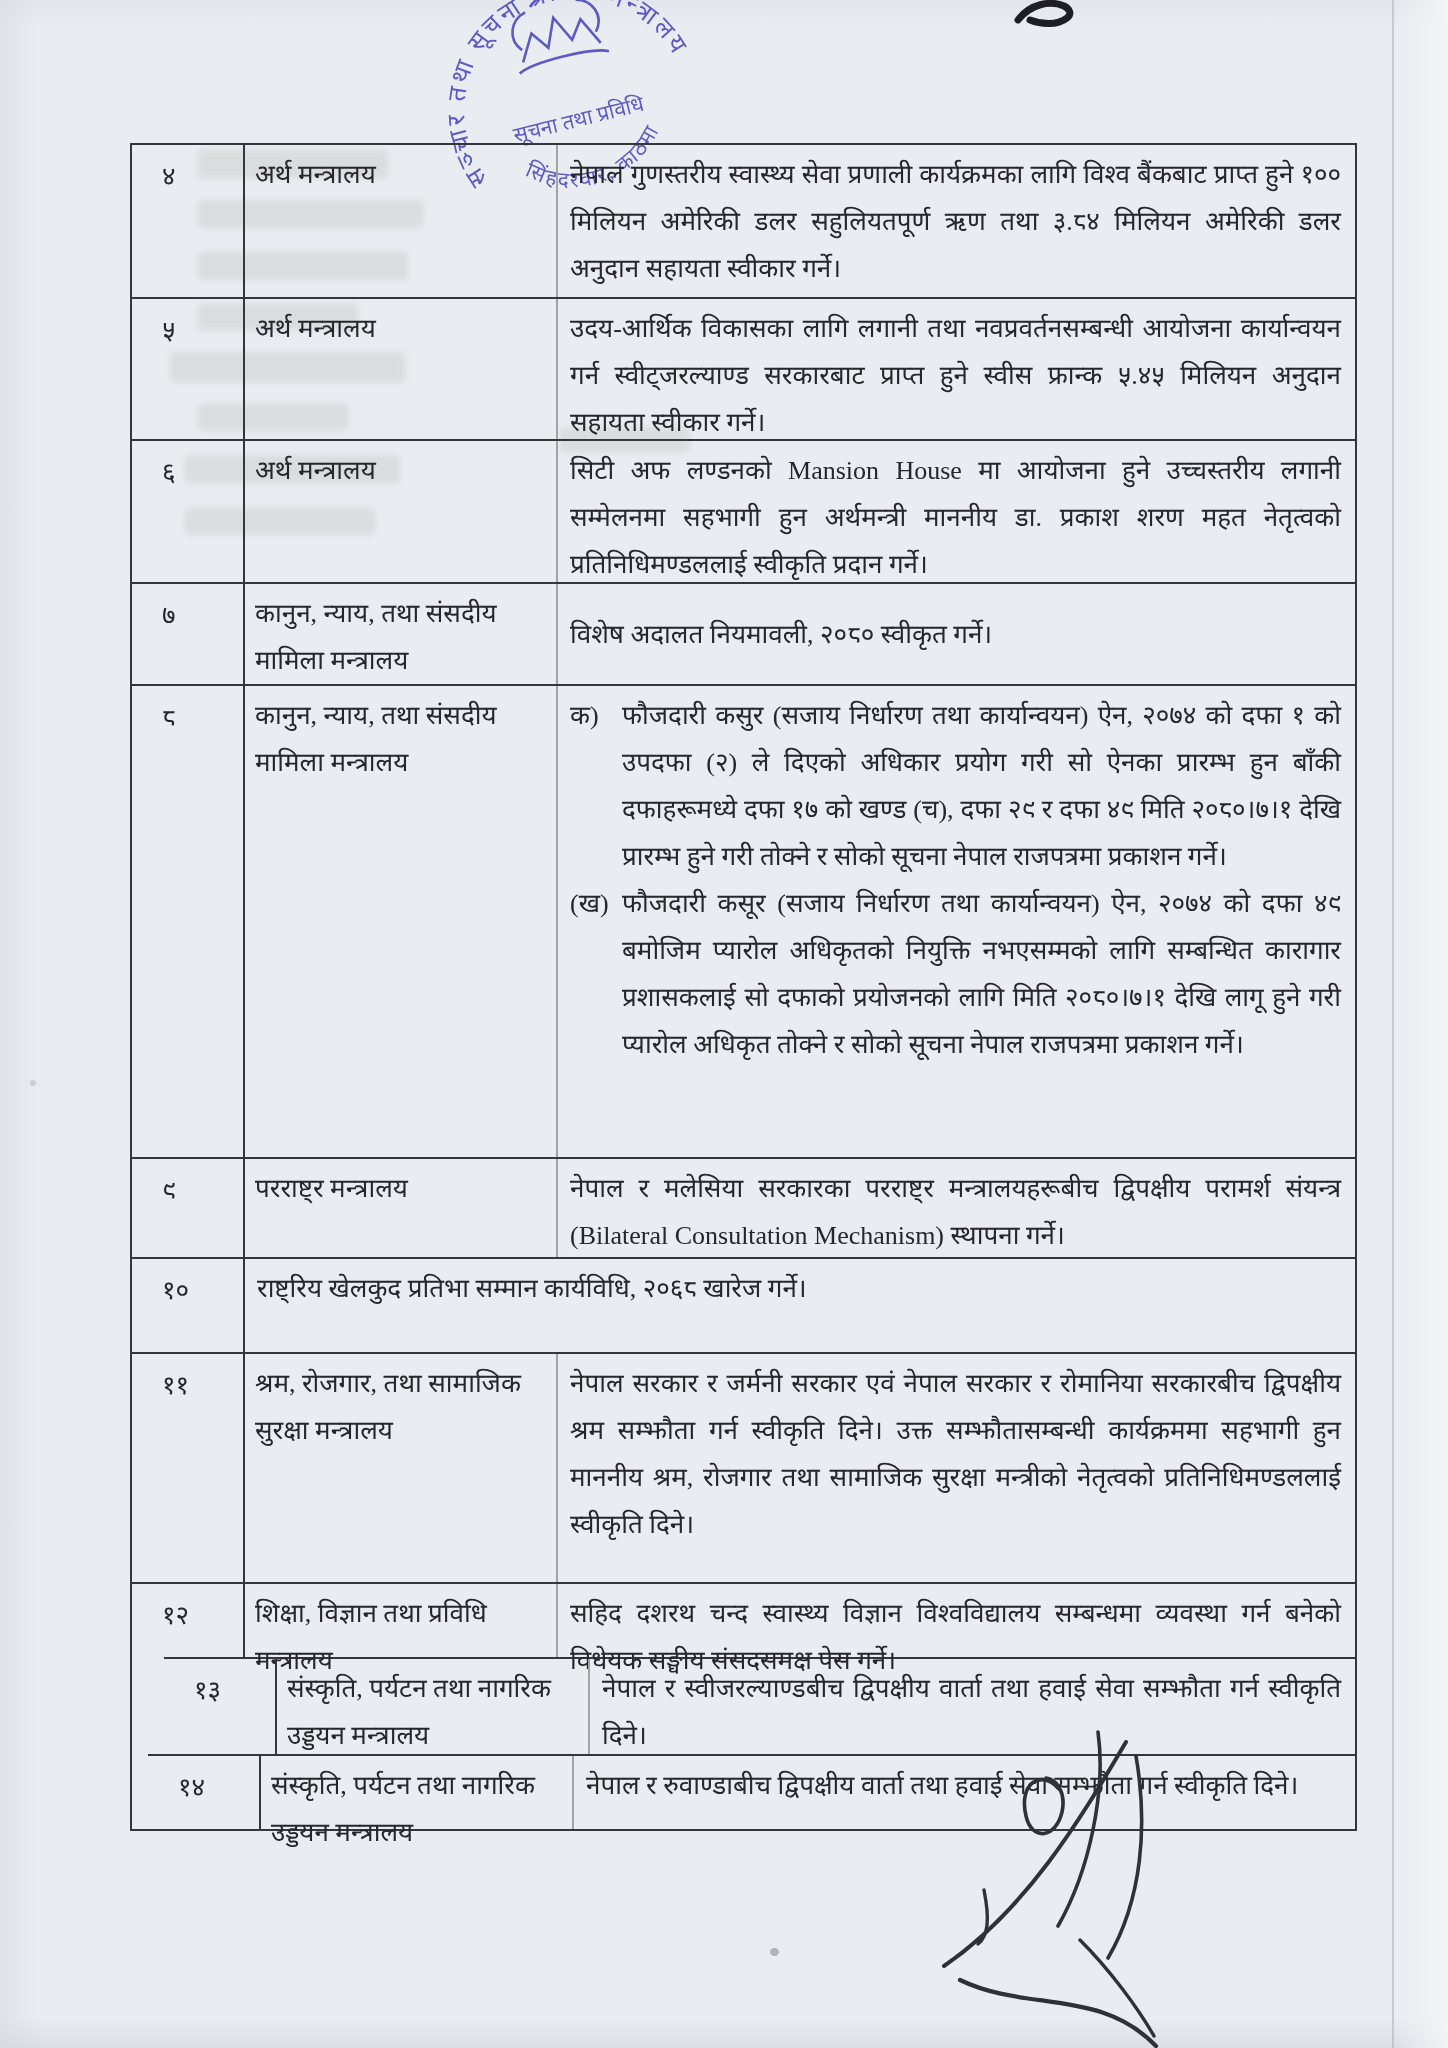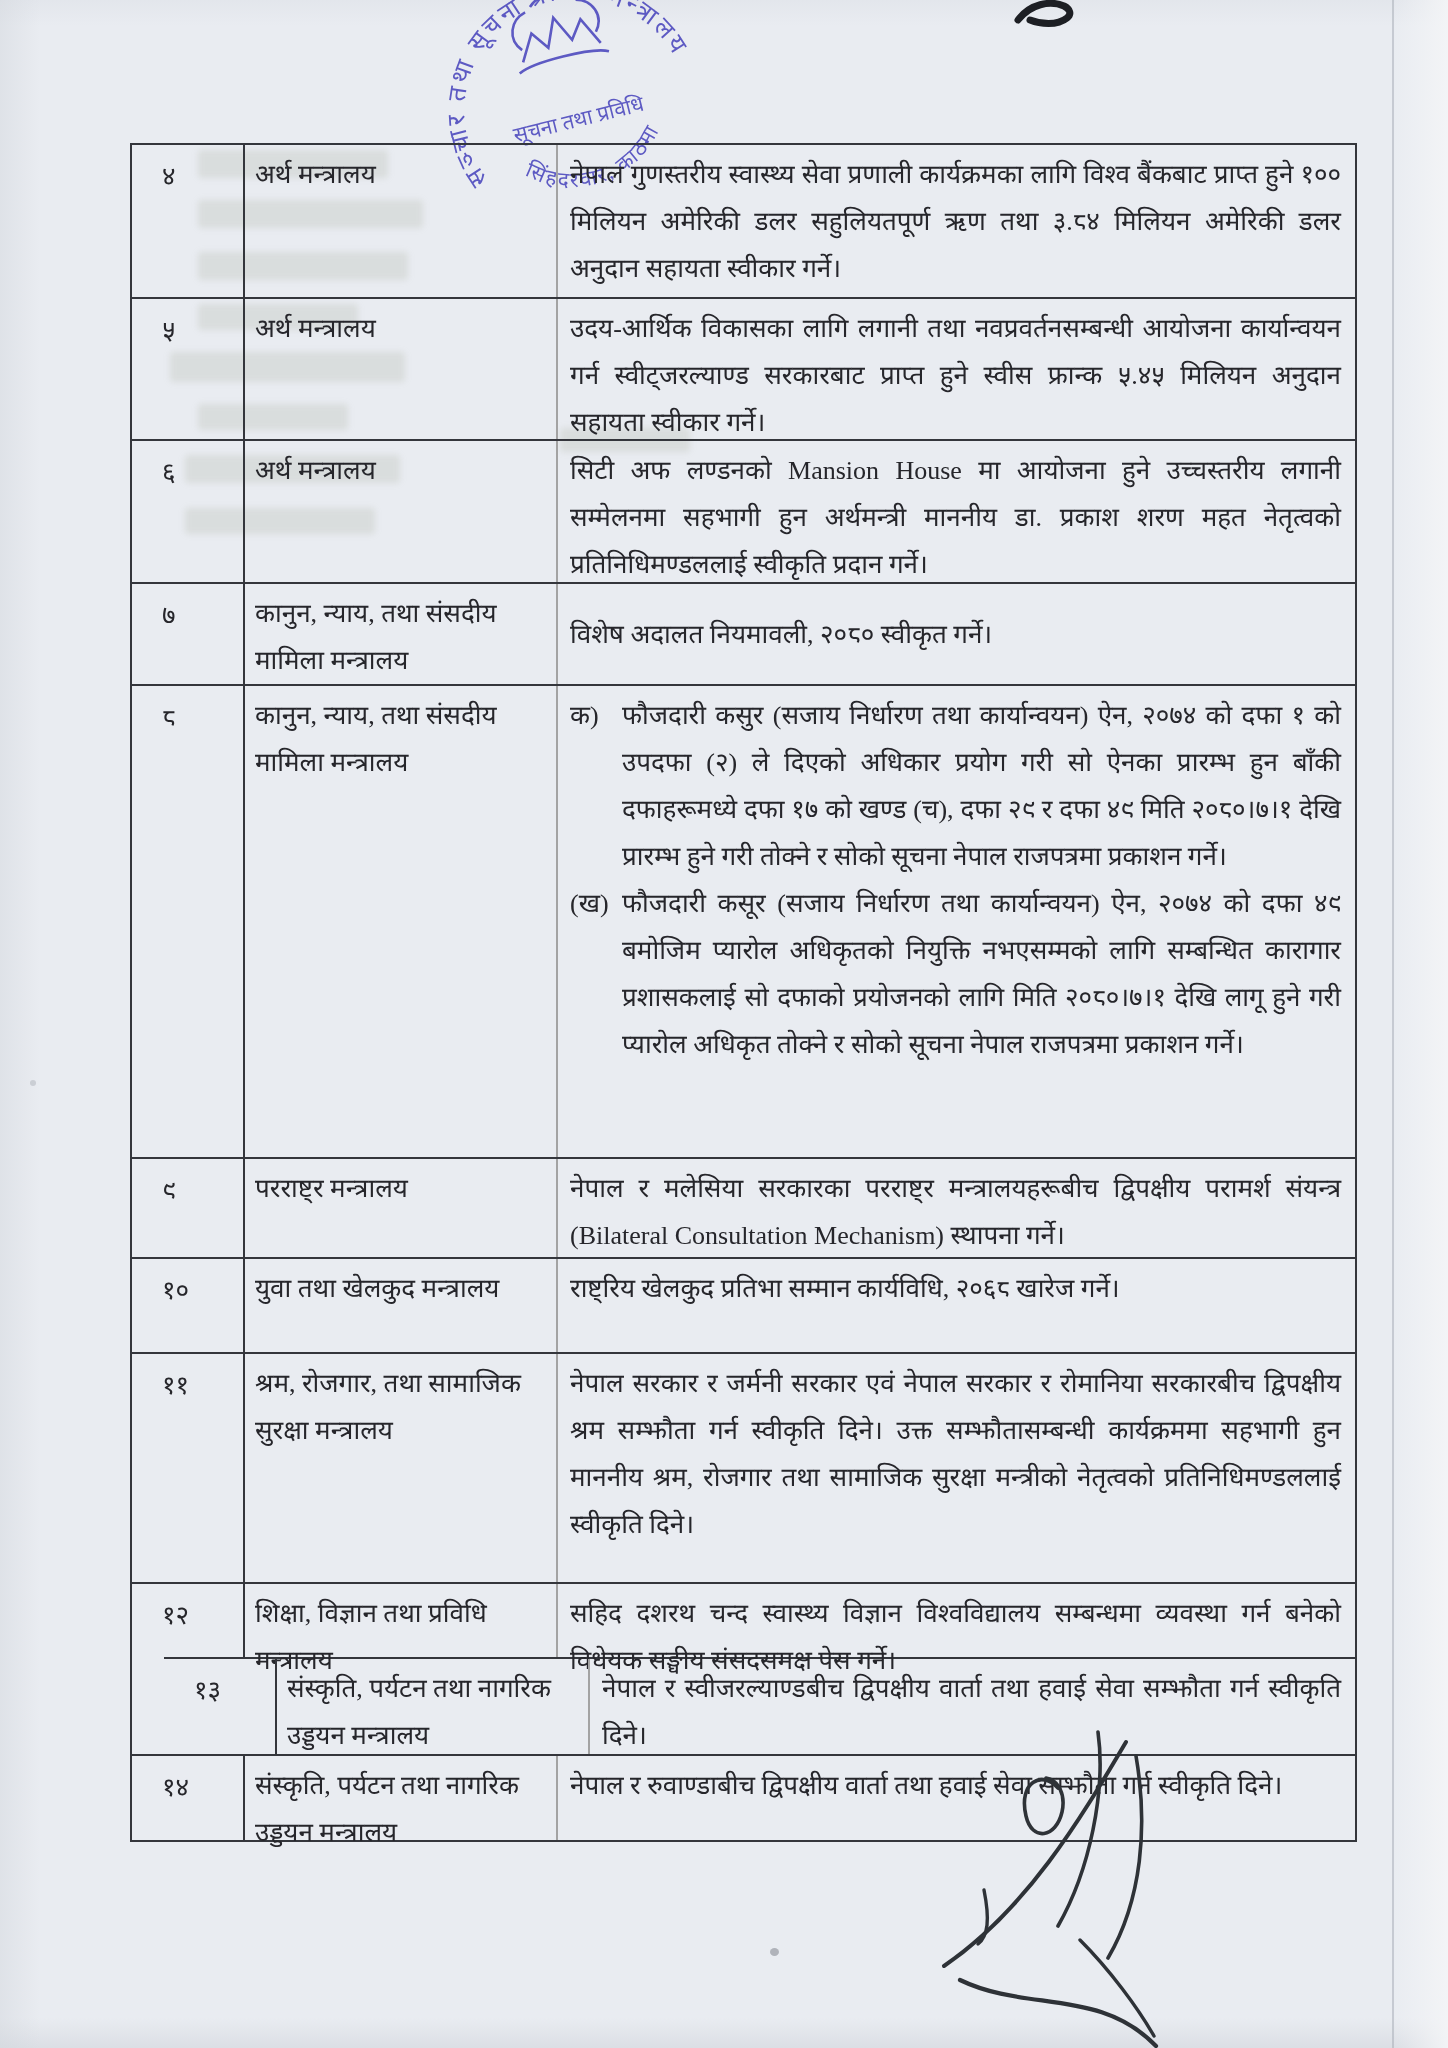--- a/index.html
+++ b/index.html
@@ -136,21 +136,20 @@
   </div>
 
   <div class="row" style="height:100px;">
     <div class="c-sn">९</div>
     <div class="c-min">परराष्ट्र मन्त्रालय</div>
     <div class="c-dec">नेपाल र मलेसिया सरकारका परराष्ट्र मन्त्रालयहरूबीच द्विपक्षीय परामर्श संयन्त्र (Bilateral Consultation Mechanism) स्थापना गर्ने।</div>
   </div>
 
   <div class="row" style="height:95px;">
     <div class="c-sn">१०</div>
-    <div class="c-min">युवा तथा खेलकुद मन्त्रालय</div>
     <div class="c-dec">राष्ट्रिय खेलकुद प्रतिभा सम्मान कार्यविधि, २०६८ खारेज गर्ने।</div>
   </div>
 
   <div class="row" style="height:230px;">
     <div class="c-sn">११</div>
     <div class="c-min">श्रम, रोजगार, तथा सामाजिक सुरक्षा मन्त्रालय</div>
     <div class="c-dec">नेपाल सरकार र जर्मनी सरकार एवं नेपाल सरकार र रोमानिया सरकारबीच द्विपक्षीय श्रम सम्झौता गर्न स्वीकृति दिने। उक्त सम्झौतासम्बन्धी कार्यक्रममा सहभागी हुन माननीय श्रम, रोजगार तथा सामाजिक सुरक्षा मन्त्रीको नेतृत्वको प्रतिनिधिमण्डललाई स्वीकृति दिने।</div>
   </div>
 
   <div class="row" style="height:75px;">
@@ -158,21 +157,21 @@
     <div class="c-min">शिक्षा, विज्ञान तथा प्रविधि मन्त्रालय</div>
     <div class="c-dec">सहिद दशरथ चन्द स्वास्थ्य विज्ञान विश्वविद्यालय सम्बन्धमा व्यवस्था गर्न बनेको विधेयक सङ्घीय संसदसमक्ष पेस गर्ने।</div>
   </div>
 
   <div class="row" style="height:97px;margin-left:32px;">
     <div class="c-sn">१३</div>
     <div class="c-min">संस्कृति, पर्यटन तथा नागरिक उड्डयन मन्त्रालय</div>
     <div class="c-dec">नेपाल र स्वीजरल्याण्डबीच द्विपक्षीय वार्ता तथा हवाई सेवा सम्झौता गर्न स्वीकृति दिने।</div>
   </div>
 
-  <div class="row" style="height:86px;">
+  <div class="row" style="height:75px;margin-left:16px;">
     <div class="c-sn">१४</div>
     <div class="c-min">संस्कृति, पर्यटन तथा नागरिक उड्डयन मन्त्रालय</div>
     <div class="c-dec">नेपाल र रुवाण्डाबीच द्विपक्षीय वार्ता तथा हवाई सेवा सम्झौता गर्न स्वीकृति दिने।</div>
   </div>
 
 </div>
 
 <svg class="signature" viewBox="0 0 230 318">
   <path d="M196 12 C 150 90, 96 180, 14 236" stroke-width="4"></path>
   <path d="M128 58 C 112 40, 88 52, 96 86 C 102 112, 126 108, 132 82 C 136 64, 128 50, 116 48" stroke-width="3.6"></path>

